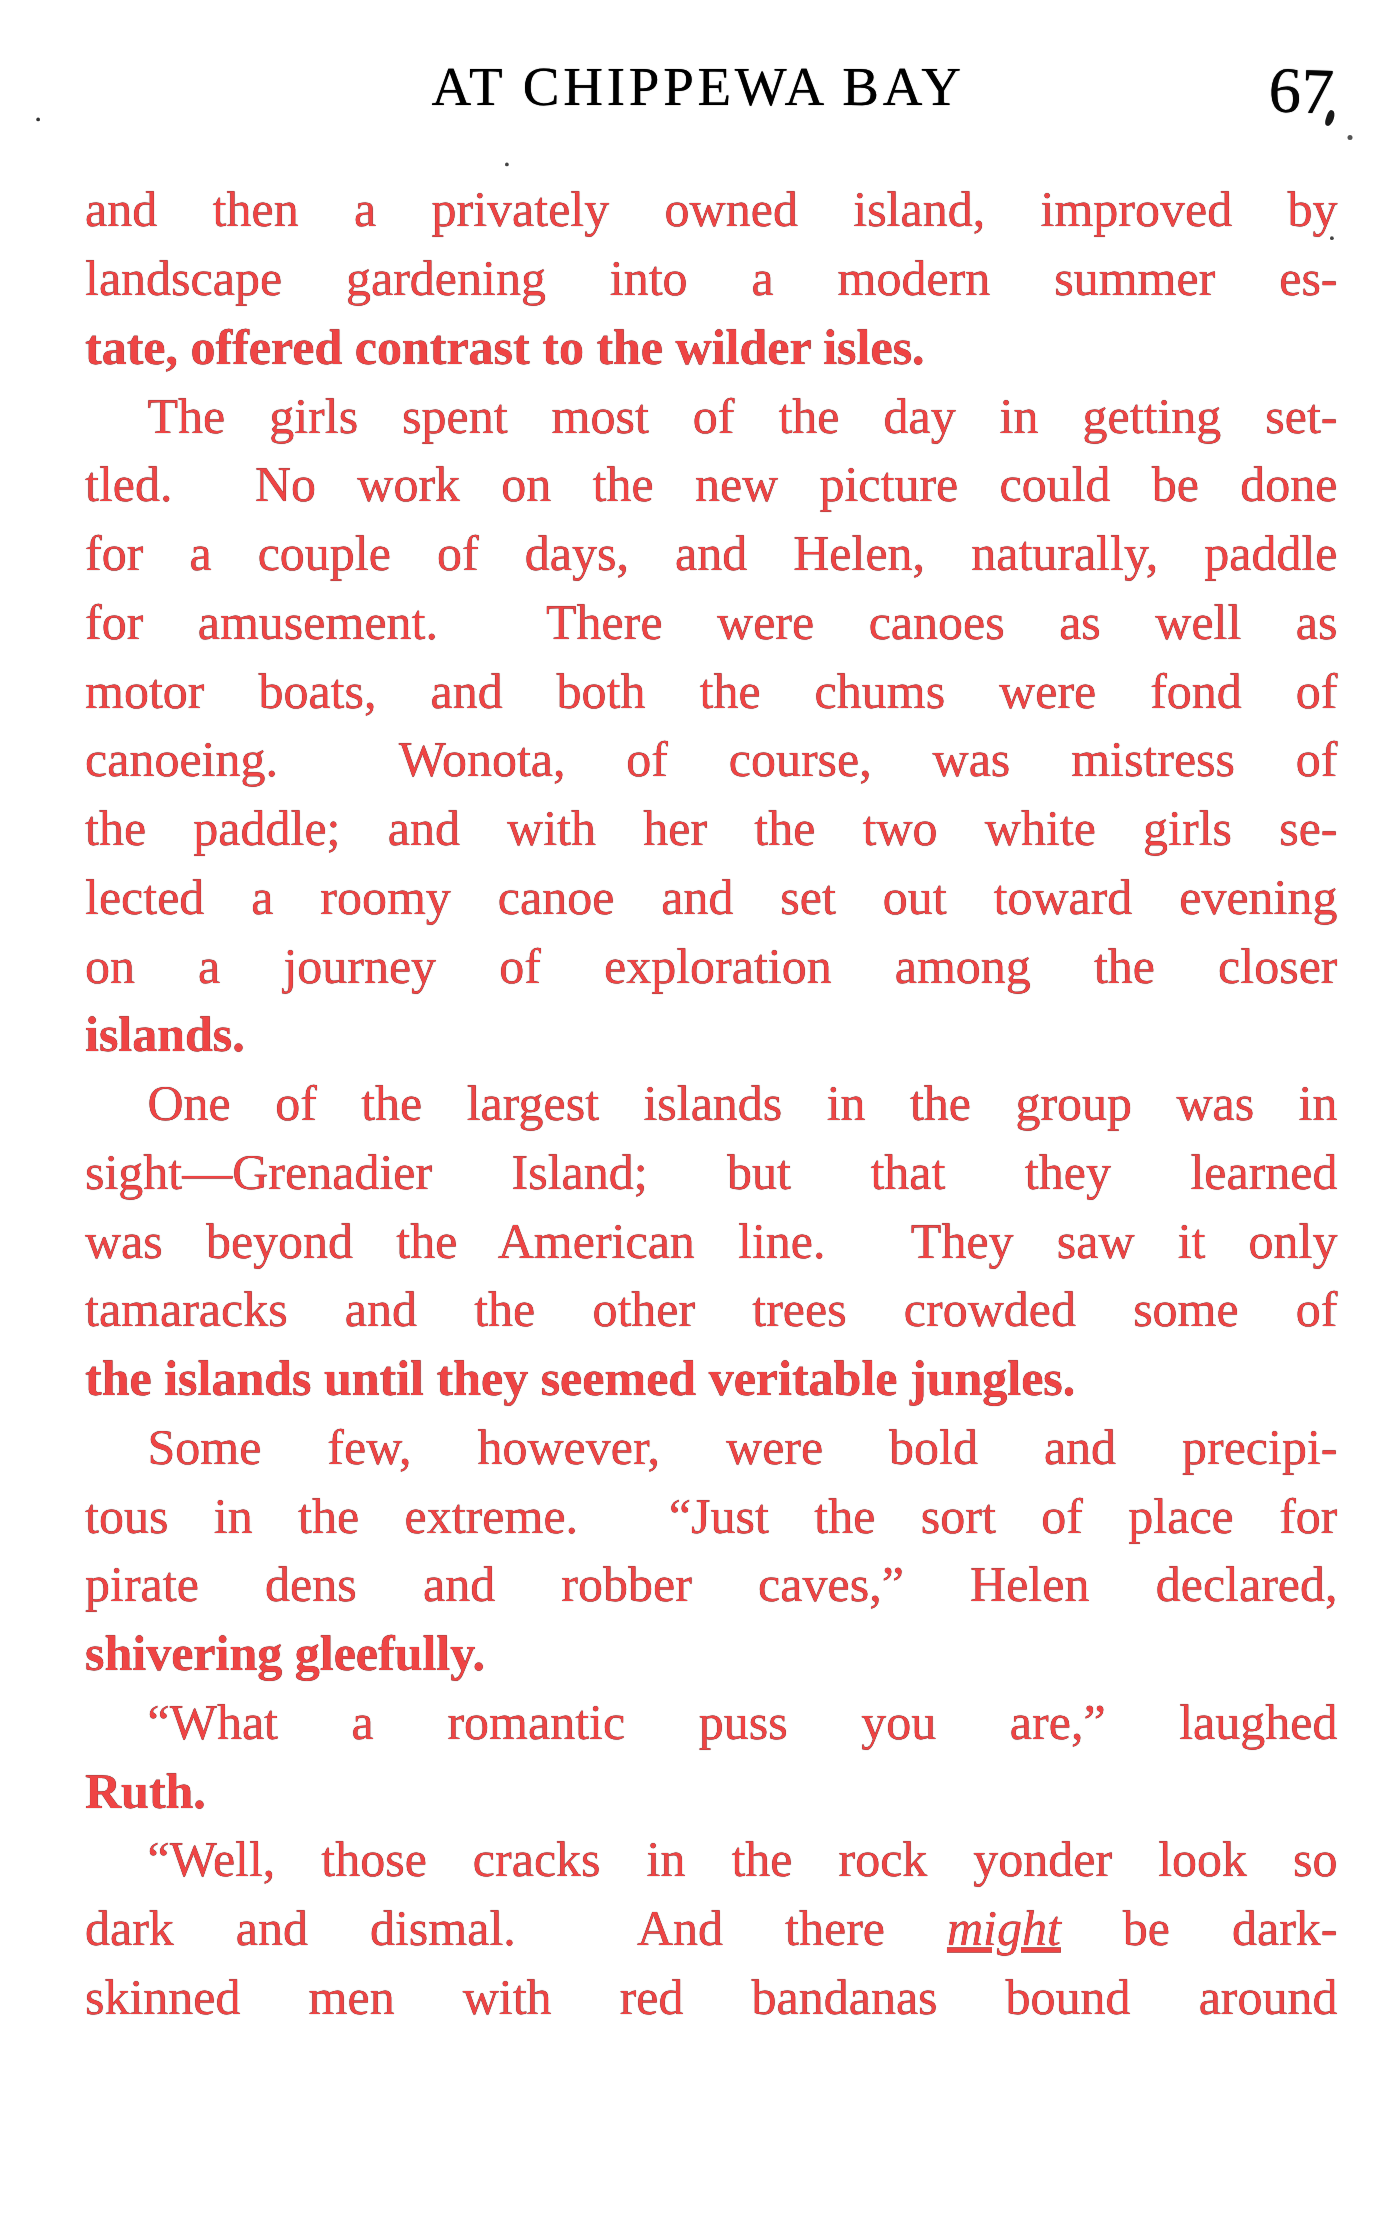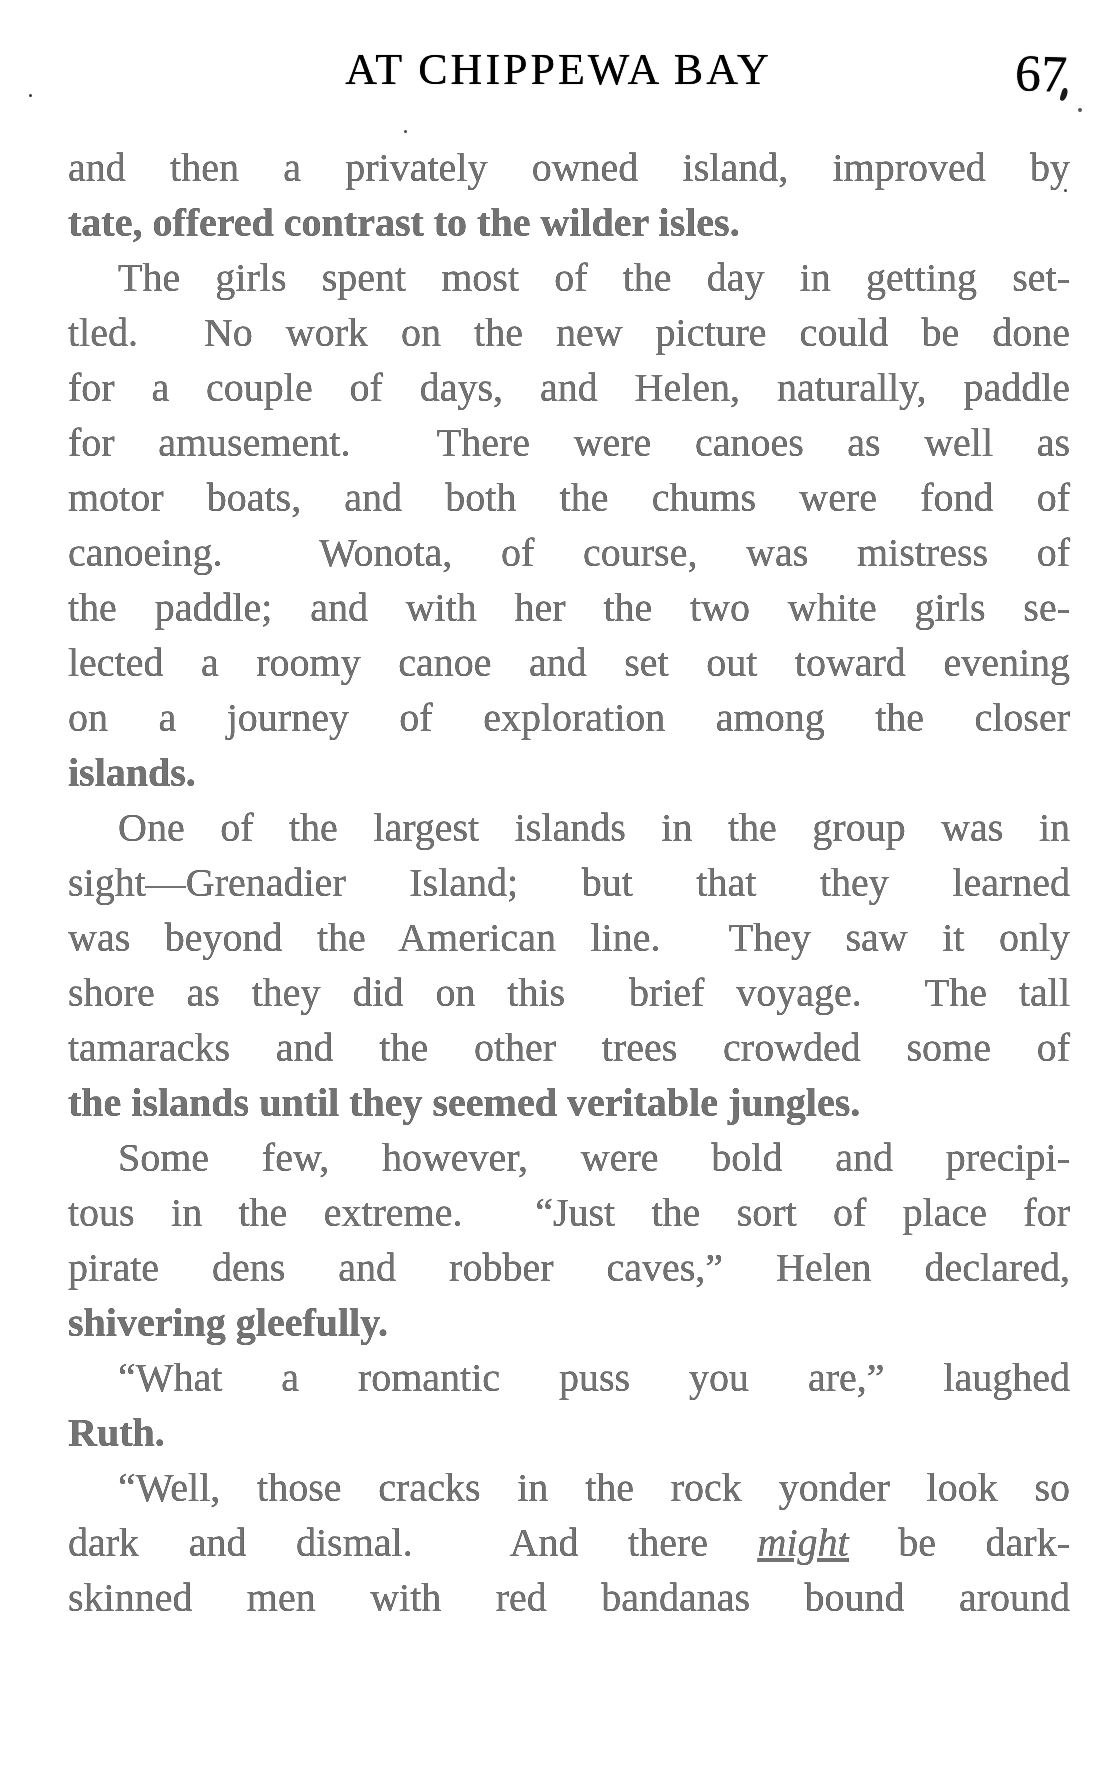--- a/index.html
+++ b/index.html
@@ -36,21 +36,21 @@
     text-shadow: 0 0 0.8px #000;
     transform: rotate(2deg);
   }
   
   .text-block {
     position: absolute;
     left: 68px; top: 140px;
     width: 1002px;
     font-size: 40px;
     line-height: 55px;
-    color: #737373;
+    color: #ef4444;
     text-shadow: 0 0 0.6px #000;
   }
   .para { margin: 0; padding: 0; }
   .line {
     display: block;
     text-align: justify;
     text-align-last: justify;
     -moz-text-align-last: justify;
     white-space: normal;
   }
@@ -79,41 +79,41 @@
 
   <div class="running-header">
     <span class="header-title">AT CHIPPEWA BAY</span>
     <span class="page-number">67</span>
   </div>
 
   <div class="text-block">
 
     <div class="para">
       <span class="line j">and then a privately owned island, improved by</span>
+      <span class="line j">landscape gardening into a modern summer es-</span>
       <span class="line last">tate, offered contrast to the wilder isles.</span>
     </div>
 
     <div class="para">
       <span class="line j ind">The girls spent most of the day in getting set-</span>
       <span class="line j">tled.&nbsp; No work on the new picture could be done</span>
       <span class="line j">for a couple of days, and Helen, naturally, paddle</span>
       <span class="line j">for amusement.&nbsp; There were canoes as well as</span>
       <span class="line j">motor boats, and both the chums were fond of</span>
       <span class="line j">canoeing.&nbsp; Wonota, of course, was mistress of</span>
       <span class="line j">the paddle; and with her the two white girls se-</span>
       <span class="line j">lected a roomy canoe and set out toward evening</span>
       <span class="line j">on a journey of exploration among the closer</span>
       <span class="line last">islands.</span>
     </div>
 
     <div class="para">
       <span class="line j ind">One of the largest islands in the group was in</span>
       <span class="line j">sight—Grenadier Island; but that they learned</span>
       <span class="line j">was beyond the American line.&nbsp; They saw it only</span>
-      <span class="line j">shore as they did on this&nbsp; brief voyage.&nbsp; The tall</span>
       <span class="line j">tamaracks and the other trees crowded some of</span>
       <span class="line last">the islands until they seemed veritable jungles.</span>
     </div>
 
     <div class="para">
       <span class="line j ind">Some few, however, were bold and precipi-</span>
       <span class="line j">tous in the extreme.&nbsp; “Just the sort of place for</span>
       <span class="line j">pirate dens and robber caves,” Helen declared,</span>
       <span class="line last">shivering gleefully.</span>
     </div>

